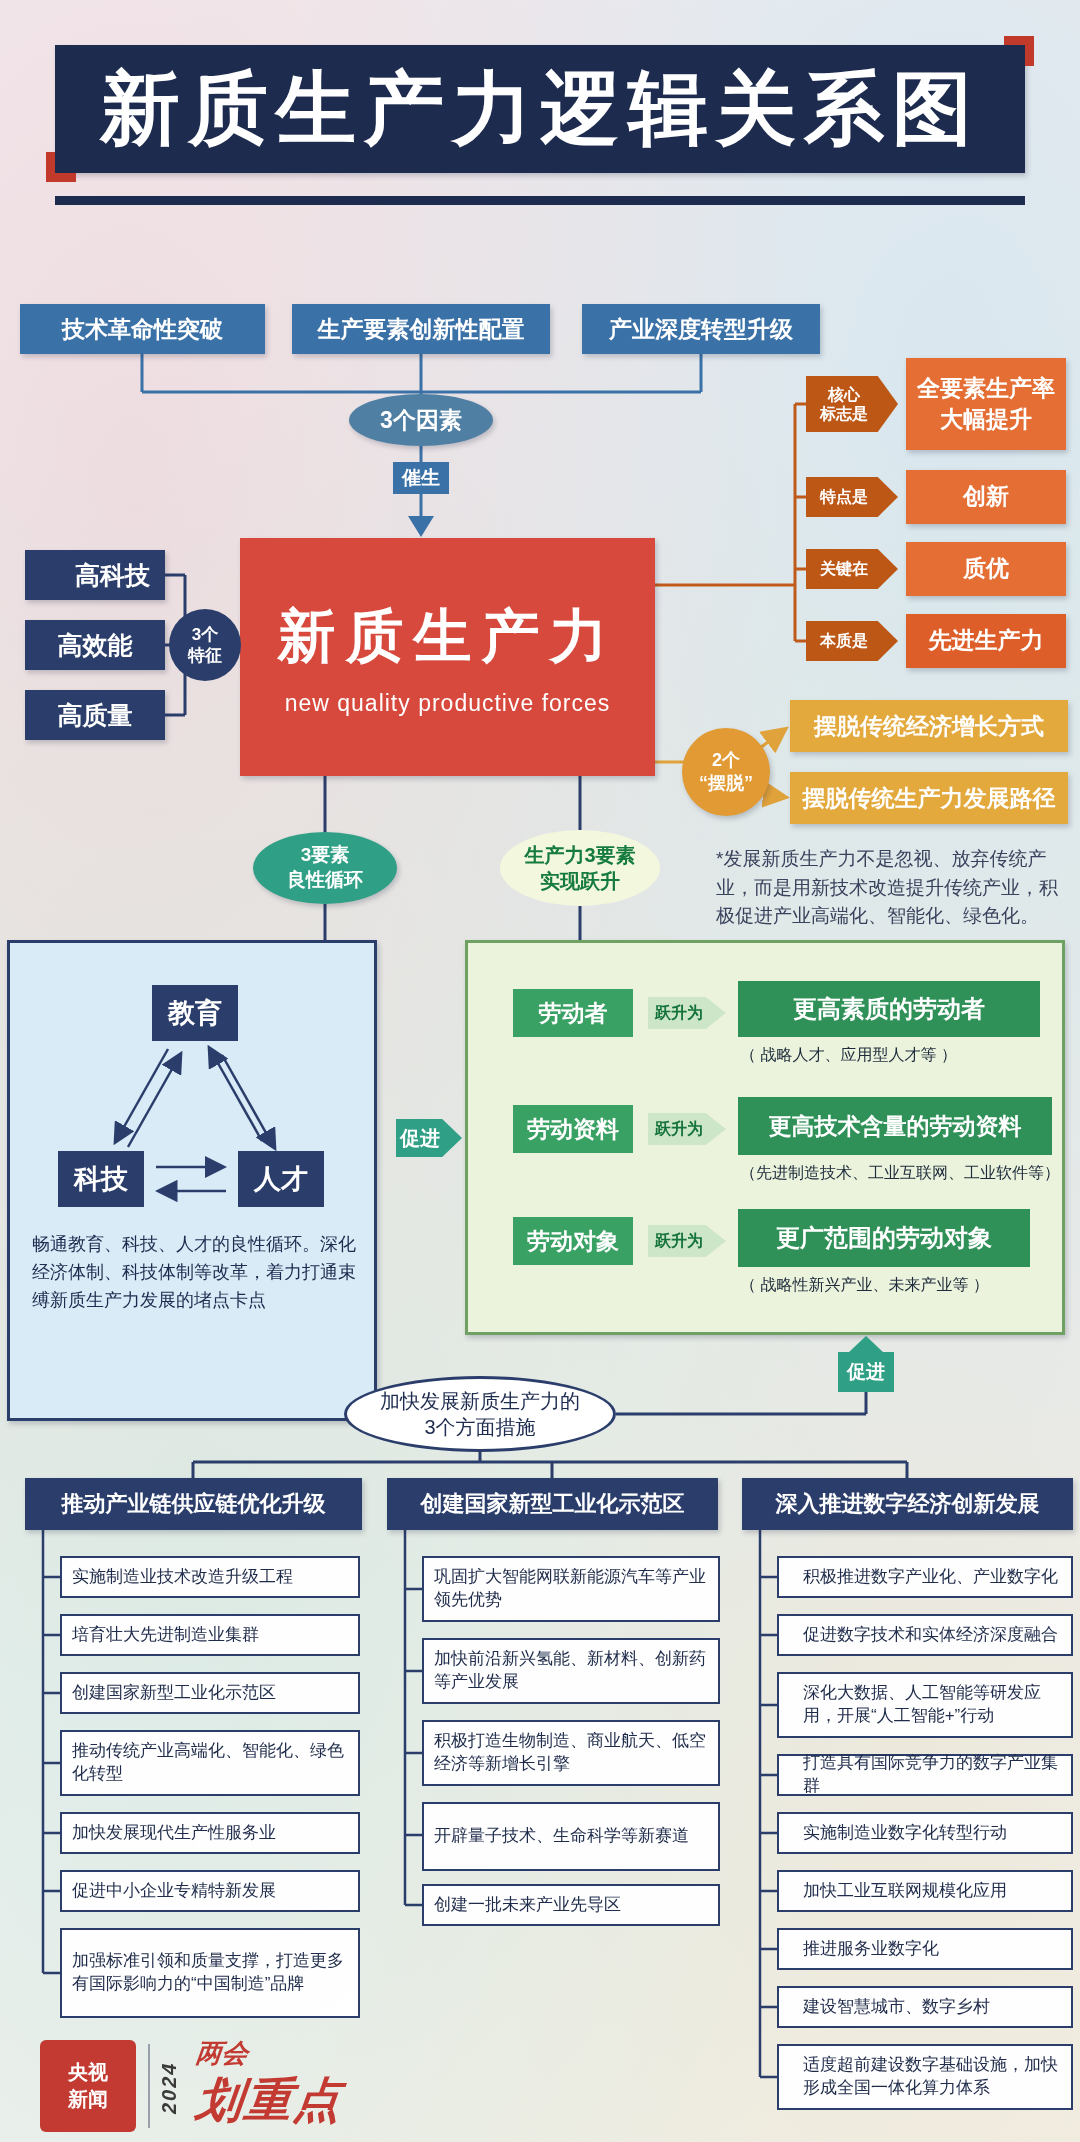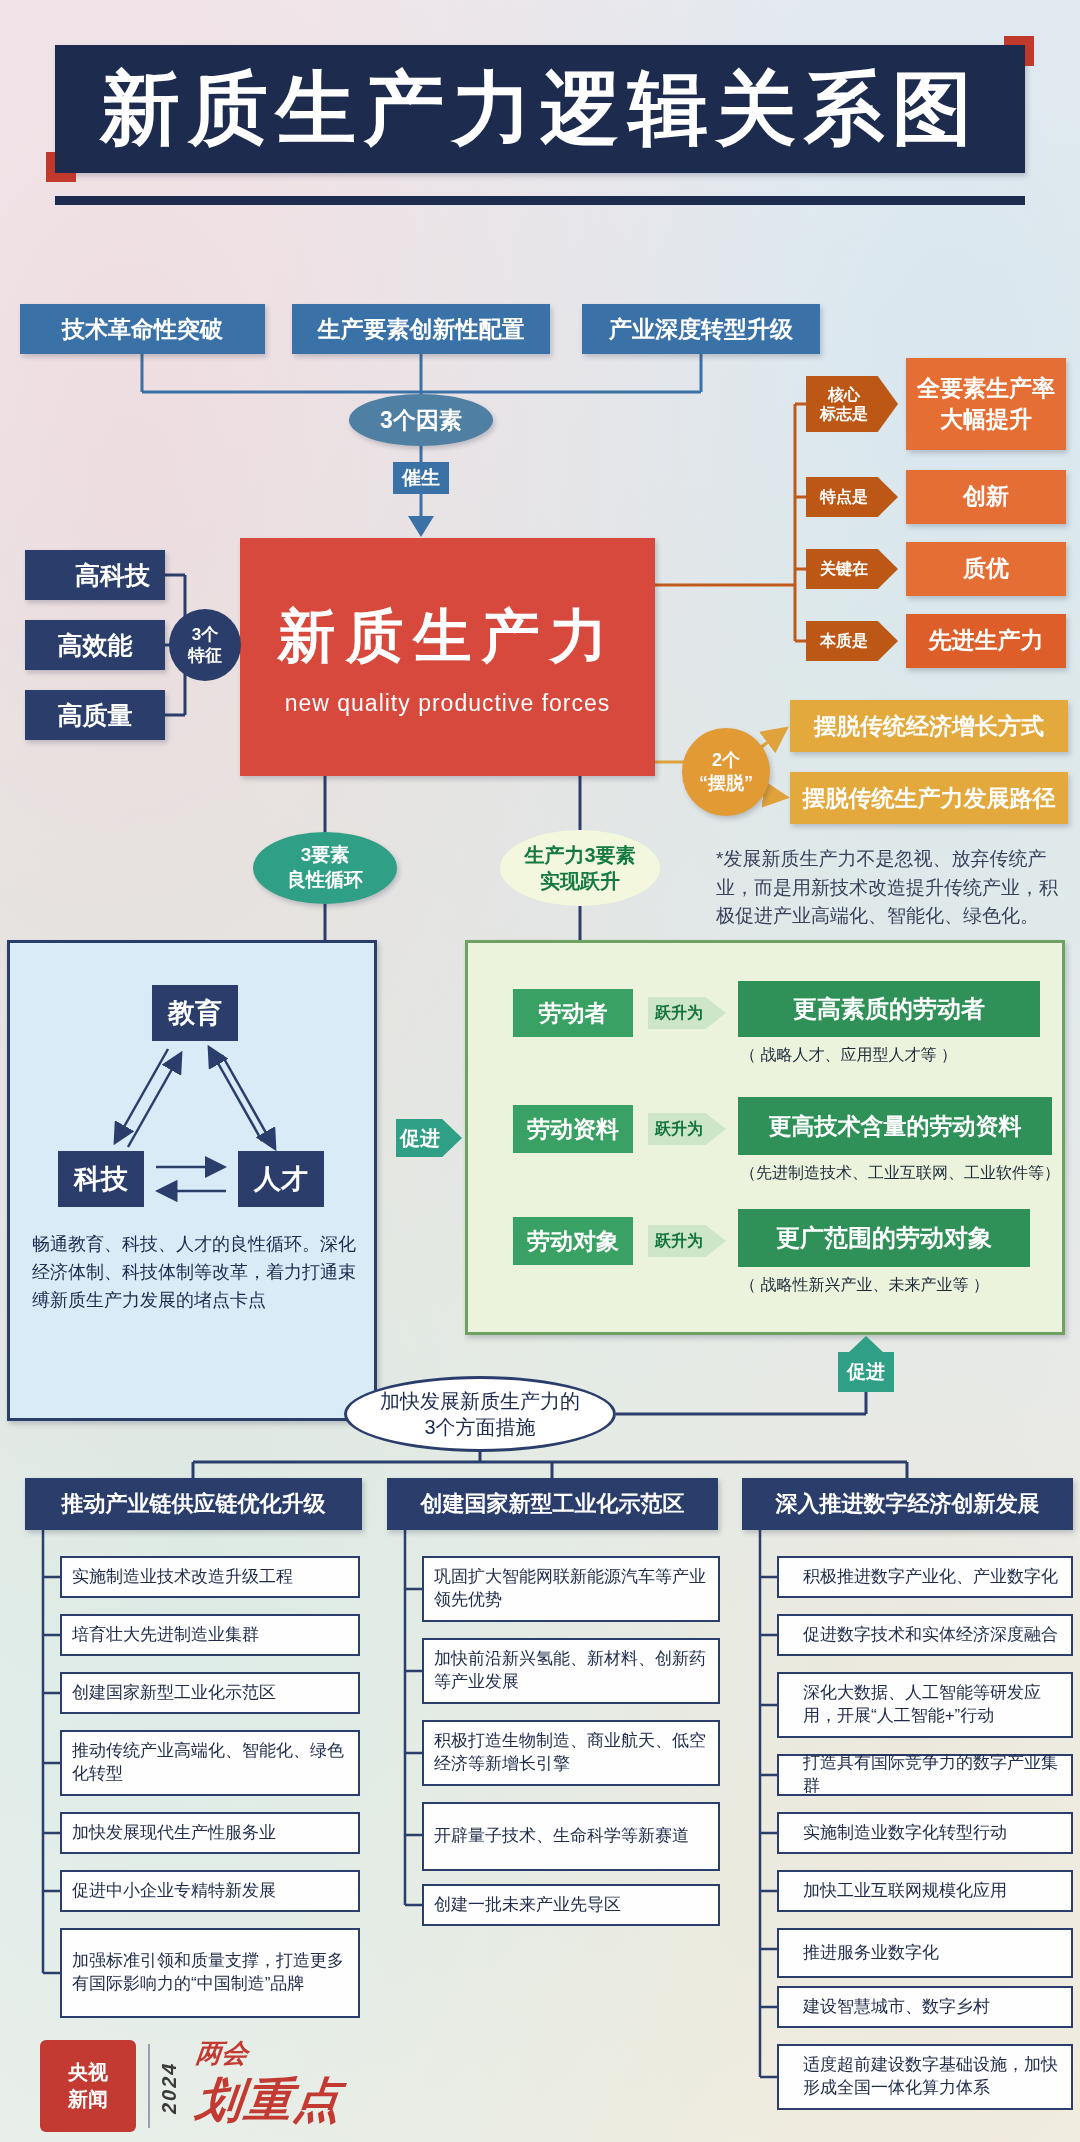--- a/index.html
+++ b/index.html
@@ -114,21 +114,21 @@
   .cA { left:60px;  width:300px; }
   .cB { left:422px; width:298px; }
   .cC { left:777px; width:296px;padding-left:24px; }
   .cA1 { top:1556px; height:42px; } .cA2 { top:1614px; height:42px; } .cA3 { top:1672px; height:42px; }
   .cA4 { top:1730px; height:66px; } .cA5 { top:1812px; height:42px; } .cA6 { top:1870px; height:42px; }
   .cA7 { top:1928px; height:90px; }
   .cB1 { top:1556px; height:66px; } .cB2 { top:1638px; height:66px; } .cB3 { top:1720px; height:66px; }
   .cB4 { top:1802px; height:69px; } .cB5 { top:1884px; height:42px; }
   .cC1 { top:1556px; height:42px; } .cC2 { top:1614px; height:42px; } .cC3 { top:1672px; height:66px; }
   .cC4 { top:1754px; height:42px; } .cC5 { top:1812px; height:42px; } .cC6 { top:1870px; height:42px; }
-  .cC7 { top:1928px; height:50px; } .cC8 { top:1986px; height:42px; } .cC9 { top:2044px; height:66px; }
+  .cC7 { top:1928px; height:42px; } .cC8 { top:1986px; height:42px; } .cC9 { top:2044px; height:66px; }
 
   
   .footer-brand { left:40px; top:2040px; width:96px; height:92px; background:#c23a31; color:#fff; font-weight:bold;
     font-size:20px; line-height:1.35; border-radius:6px; z-index:2; }
   .footer-divider { left:148px; top:2044px; width:2px; height:84px; background:#9aa0ab; }
   .footer-year { left:154px; top:2046px; width:30px; height:84px; writing-mode:vertical-rl; transform:rotate(180deg);
     font-style:italic; font-weight:bold; font-size:20px; color:#3a3a3a; letter-spacing:2px;
     display:flex; align-items:center; justify-content:center; }
   .footer-slogan { left:196px; top:2036px; color:#c23a31; z-index:2; }
   .footer-slogan .top { display:block; font-size:26px; font-weight:900; font-style:italic; transform:skewX(-6deg); }

